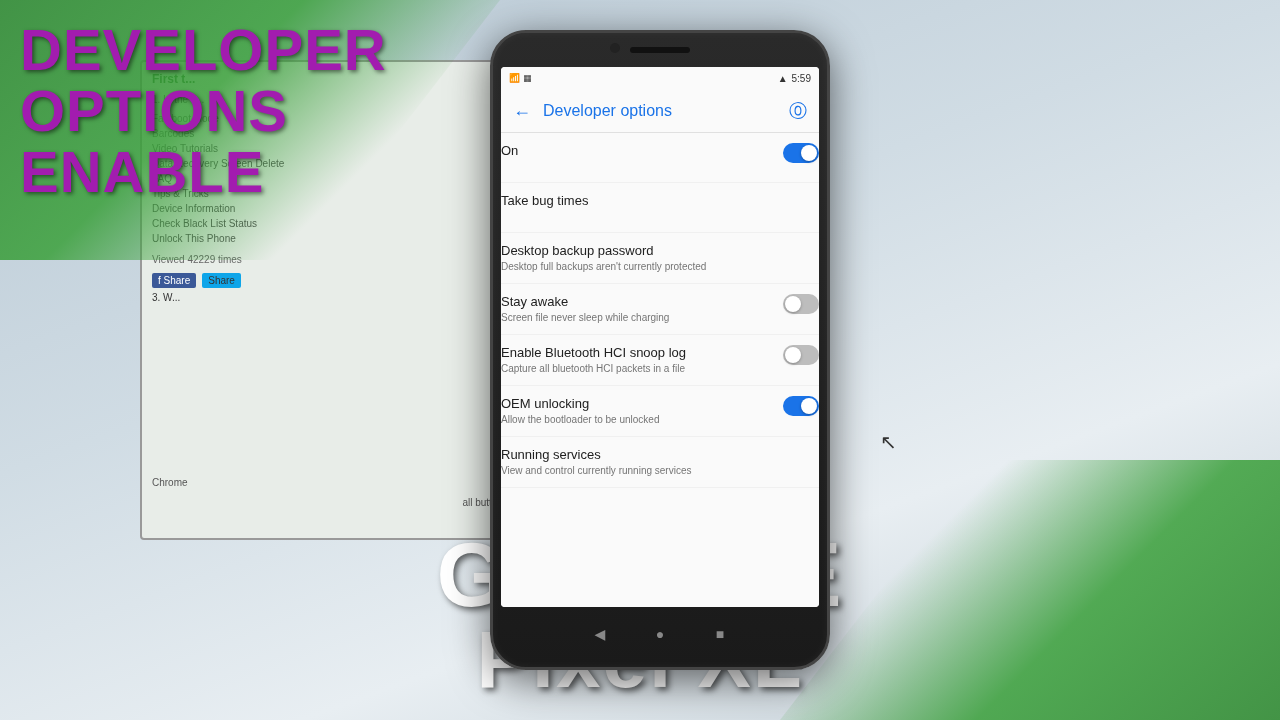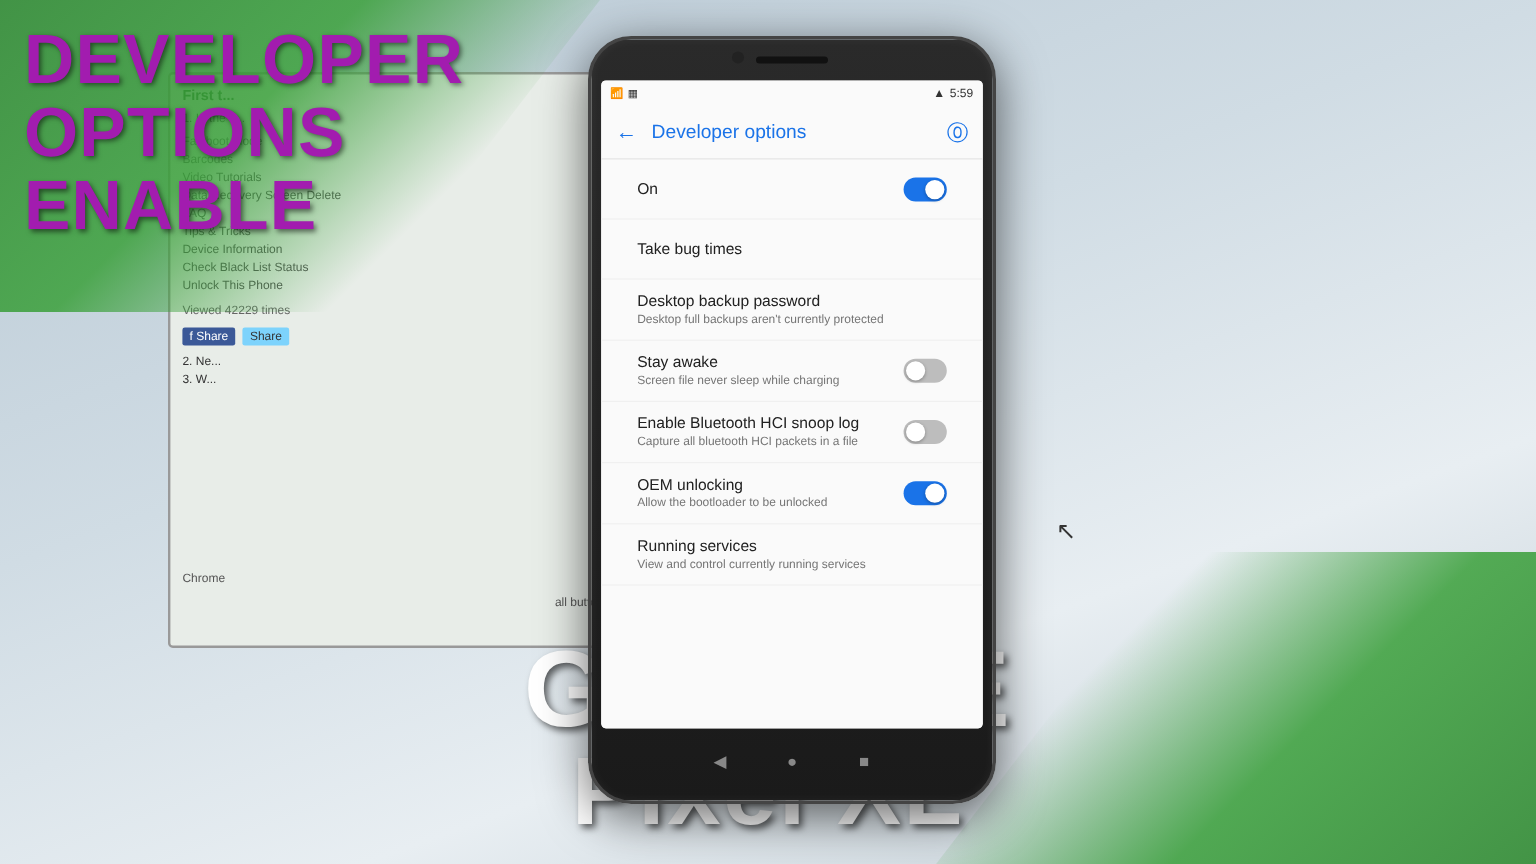--- a/index.html
+++ b/index.html
@@ -253,24 +253,24 @@
     }
 
     
     .settings-list {
       flex: 1;
       overflow: hidden;
       background: #fafafa;
     }
 
     .setting-item {
-      padding: 10px 30px;
+      padding: 10px 0;
       border-bottom: 1px solid #f0f0f0;
       display: flex;
-      align-items: center;
+      align-items: flex-start;
       justify-content: space-between;
       min-height: 50px;
     }
 
     .setting-item-text {
       flex: 1;
       padding-right: 8px;
     }
 
     .setting-title {
@@ -372,23 +372,22 @@
         <div class="laptop-menu-item">Data Recovery Screen Delete</div>
         <div class="laptop-menu-item">FAQ</div>
         <div class="laptop-menu-item">Tips &amp; Tricks</div>
         <div class="laptop-menu-item">Device Information</div>
         <div class="laptop-menu-item">Check Black List Status</div>
         <div class="laptop-menu-item">Unlock This Phone</div>
       </div>
     <div class="viewed-text">Viewed 42229 times</div>
     <div class="social-buttons">
       <div class="fb-btn">f Share</div>
-      <div style="background:#7dd3fc;color:#333;font-size:10px;padding:2px 6px;border-radius:2px;">Share</div>
+      <div style="background:#0ea5e9;color:#333;font-size:10px;padding:2px 6px;border-radius:2px;">Share</div>
     </div>
-    <div style="font-size:10px;color:#333;margin-top:8px;">2. Ne...</div>
     <div style="font-size:10px;color:#333;margin-top:4px;">3. W...</div>
     <div style="font-size:10px;color:#555;position:absolute;bottom:30px;right:10px;">all buttons</div>
     <div style="font-size:10px;color:#555;position:absolute;bottom:50px;left:10px;">Chrome</div>
   </div>
 </div>
 
 <div class="green-band-tl"></div>
 <div class="green-band-br"></div>
 
 <div class="hero-text-topleft">

